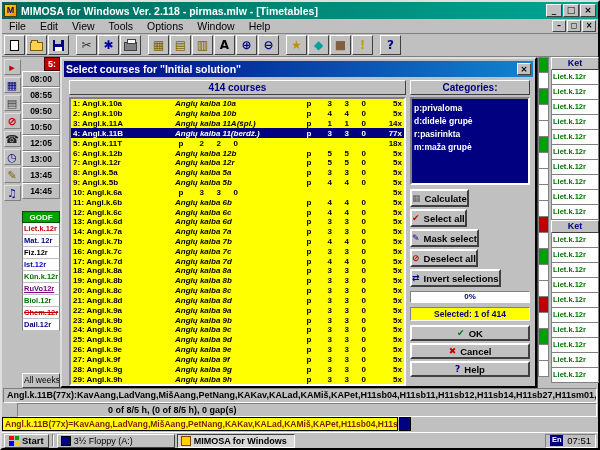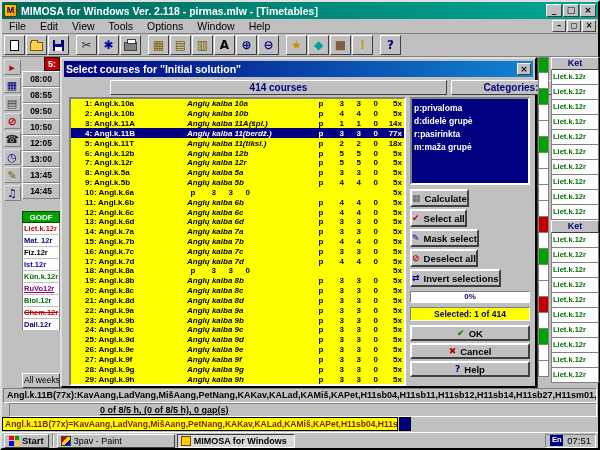--- a/index.html
+++ b/index.html
@@ -46,25 +46,25 @@
   .lc-marker{width:16px;background:#c00000;color:#fff;font:bold 9px/12px "Liberation Sans",sans-serif;text-align:center;border:1px solid #400000;}
   .time-cell{height:16px;flex:none;font:bold 8.5px/14px "Liberation Sans",sans-serif;color:#000;text-align:center;border:1px solid;border-color:#fff #808080 #808080 #fff;background:#c0c0c0;}
   .godf{height:12px;flex:none;background:#00a000;color:#fff;font:bold 8px/11px "Liberation Sans",sans-serif;text-align:center;margin-top:12px;border:1px solid #005000;}
   .subj-cell{height:12px;flex:none;background:#fff;font:bold 7.5px/11px "Liberation Sans",sans-serif;padding-left:1px;white-space:nowrap;overflow:hidden;border-bottom:1px solid #c0c0c0;border-left:1px solid #808080;border-right:1px solid #808080;}
   .all-weeks{margin-top:auto;height:15px;flex:none;font:8.5px/13px "Liberation Sans",sans-serif;text-align:left;padding:0 1px;white-space:nowrap;overflow:hidden;background:#c0c0c0;border:1px solid;border-color:#fff #404040 #404040 #fff;}
 
   
   #dialog{position:absolute;left:58px;top:0;width:477px;height:331px;background:#c0c0c0;border:2px solid;border-color:#dfdfdf #000 #000 #dfdfdf;box-shadow:1px 1px 0 #404040;}
   .dlg-title{position:absolute;left:2px;top:2px;right:2px;height:16px;background:linear-gradient(90deg,#000080,#1084d0);color:#fff;display:flex;align-items:center;padding:0 2px;font:bold 10.5px "Liberation Sans",sans-serif;}
   .dlg-close{margin-left:auto;width:14px;height:12px;background:#c0c0c0;border:1px solid;border-color:#fff #404040 #404040 #fff;color:#000;font:bold 9px/10px "DejaVu Sans",sans-serif;text-align:center;}
-  .hdr-box{position:absolute;height:15px;font:bold 10px/13px "Liberation Sans",sans-serif;color:#000080;text-align:center;background:#c0c0c0;border:1px solid;border-color:#fff #404040 #404040 #fff;margin-left:41px;}
+  .hdr-box{position:absolute;height:15px;font:bold 10px/13px "Liberation Sans",sans-serif;color:#000080;text-align:center;background:#c0c0c0;border:1px solid;border-color:#fff #404040 #404040 #fff;}
   #courses-header{left:7px;top:21px;width:337px;}
   #categories-header{left:348px;top:21px;width:120px;}
   #course-list{position:absolute;left:7px;top:38px;width:337px;height:289px;background:#ffff00;border:2px solid;border-color:#808080 #fff #fff #808080;display:flex;flex-direction:column;overflow:hidden;}
-  .crow{flex:1;display:flex;align-items:center;font:bold 8px/9px "Liberation Sans",sans-serif;color:#000;white-space:nowrap;overflow:hidden;padding-left:14px;}
+  .crow{flex:1;display:flex;align-items:center;font:bold 8px/9px "Liberation Sans",sans-serif;color:#000;white-space:nowrap;overflow:hidden;padding-left:2px;}
   .crow.sel{background:#000080;color:#fff;}
   .c-code{width:102px;flex:none;overflow:hidden;}
   .c-name{width:128px;flex:none;font-style:italic;overflow:hidden;}
   .c-flag{width:12px;flex:none;text-align:center;}
   .c-v{width:17px;flex:none;text-align:right;}
   .c-extra{flex:1;text-align:right;padding-right:2px;overflow:hidden;}
 
   #dlg-right{position:absolute;left:348px;top:38px;width:120px;bottom:3px;display:flex;flex-direction:column;}
   #category-list{height:88px;flex:none;background:#000080;border:2px solid;border-color:#808080 #fff #fff #808080;padding:3px 2px;margin-bottom:4px;}
   .cat-line{color:#fff;font:bold 8.5px/13px "Liberation Sans",sans-serif;white-space:nowrap;overflow:hidden;}
@@ -78,21 +78,21 @@
   
   #mid-strip{position:absolute;left:536px;top:0;width:11px;bottom:0;}
   .ms-cell{height:16px;border:1px solid #808080;border-top:none;}
   .ms-cell:first-child{border-top:1px solid #808080;}
   #right-col{position:absolute;left:549px;top:0;width:48px;bottom:8px;}
   .rc-head{height:13px;font:bold 9px/11px "Liberation Sans",sans-serif;color:#000080;text-align:center;background:#c0c0c0;border:1px solid;border-color:#fff #404040 #404040 #fff;}
   .rc-cell{height:15px;background:#fff;color:#007000;font:bold 7.5px/13px "Liberation Sans",sans-serif;padding-left:1px;white-space:nowrap;overflow:hidden;border:1px solid #808080;border-top:none;}
 
   
   #status1{position:absolute;left:1px;top:386px;right:1px;height:15px;border:1px solid;border-color:#808080 #fff #fff #808080;font:bold 9px/13px "Liberation Sans",sans-serif;color:#000;padding:0 3px;white-space:nowrap;overflow:hidden;background:#c0c0c0;}
-  #status2{position:absolute;left:7px;top:401px;right:1px;height:14px;border:1px solid;border-color:#808080 #fff #fff #808080;font:bold 9px/12px "Liberation Sans",sans-serif;color:#000;padding:0 12px 0 90px;white-space:nowrap;overflow:hidden;background:#c0c0c0;text-decoration:underline;}
+  #status2{position:absolute;left:15px;top:401px;right:1px;height:14px;border:1px solid;border-color:#808080 #fff #fff #808080;font:bold 9px/12px "Liberation Sans",sans-serif;color:#000;padding:0 12px 0 90px;white-space:nowrap;overflow:hidden;background:#c0c0c0;}
   #yellow-bar{position:absolute;left:0;top:415px;width:396px;height:14px;background:#ffff00;border:1px solid #000;font:bold 8.5px/12px "Liberation Sans",sans-serif;color:#802000;padding:0 2px;white-space:nowrap;overflow:hidden;}
   #yellow-marker{position:absolute;left:397px;top:415px;width:12px;height:14px;background:#000080;border:1px solid #000;}
 
   
   #taskbar{position:absolute;left:0;top:430px;right:0;bottom:0;background:#c0c0c0;border-top:1px solid #fff;display:flex;align-items:center;padding:1px 2px;}
   #start-btn{height:14px;background:#c0c0c0;border:1px solid;border-color:#fff #404040 #404040 #fff;display:flex;align-items:center;gap:3px;padding:0 4px;font:bold 9.5px "Liberation Sans",sans-serif;}
   .start-logo{width:10px;height:10px;display:grid;grid-template:1fr 1fr / 1fr 1fr;gap:1px;}
   .start-logo i{display:block;}
   .tb-div{width:2px;height:13px;border:1px solid;border-color:#808080 #fff #fff #808080;margin:0 3px;}
   .task{width:118px;height:14px;margin-right:2px;background:#c0c0c0;border:1px solid;border-color:#fff #404040 #404040 #fff;display:flex;align-items:center;gap:3px;padding:0 3px;font:9px "Liberation Sans",sans-serif;overflow:hidden;}
@@ -268,21 +268,20 @@
             <span class="c-code">4: Angl.k.11B</span>
             <span class="c-name">Anglų kalba 11(berdž.)</span>
             <span class="c-flag">p</span>
             <span class="c-v">3</span>
             <span class="c-v">3</span>
             <span class="c-v">0</span>
             <span class="c-extra">77x</span>
           </div>
           <div class="crow">
             <span class="c-code">5: Angl.k.11T</span>
-            <span class="c-name">Anglų kalba 11(tiksl.)</span>
             <span class="c-flag">p</span>
             <span class="c-v">2</span>
             <span class="c-v">2</span>
             <span class="c-v">0</span>
             <span class="c-extra">18x</span>
           </div>
           <div class="crow">
             <span class="c-code">6: Angl.k.12b</span>
             <span class="c-name">Anglų kalba 12b</span>
             <span class="c-flag">p</span>
@@ -384,20 +383,21 @@
             <span class="c-code">17: Angl.k.7d</span>
             <span class="c-name">Anglų kalba 7d</span>
             <span class="c-flag">p</span>
             <span class="c-v">4</span>
             <span class="c-v">4</span>
             <span class="c-v">0</span>
             <span class="c-extra">5x</span>
           </div>
           <div class="crow">
             <span class="c-code">18: Angl.k.8a</span>
+            <span class="c-name">Anglų kalba 8a</span>
             <span class="c-flag">p</span>
             <span class="c-v">3</span>
             <span class="c-v">3</span>
             <span class="c-v">0</span>
             <span class="c-extra">5x</span>
           </div>
           <div class="crow">
             <span class="c-code">19: Angl.k.8b</span>
             <span class="c-name">Anglų kalba 8b</span>
             <span class="c-flag">p</span>
@@ -604,22 +604,22 @@
         <i style="background:#ff0000"></i>
           <i style="background:#00a000"></i>
           <i style="background:#0000ff"></i>
           <i style="background:#ffd000"></i>
       </span>
       <span>Start</span>
     </button>
     <span class="tb-div"></span>
     <span id="task-buttons" style="display:flex;">
         <button class="task">
-          <span class="t-ic ic-tpaint"></span>
-          <span class="t-label">3pav - Paint</span>
+          <span class="t-ic ic-tfloppy"></span>
+          <span class="t-label">3½ Floppy (A:)</span>
         </button>
         <button class="task active">
           <span class="t-ic ic-tmimosa"></span>
           <span class="t-label">MIMOSA for Windows</span>
         </button>
       </span>
     <span id="tray">
       <span id="lang-box">En</span>
       <span>07:51</span>
     </span>

